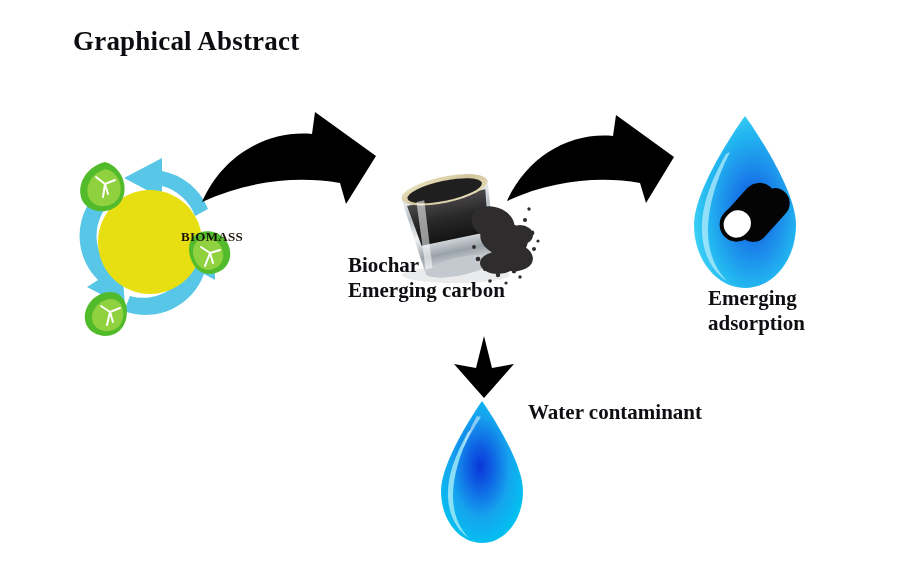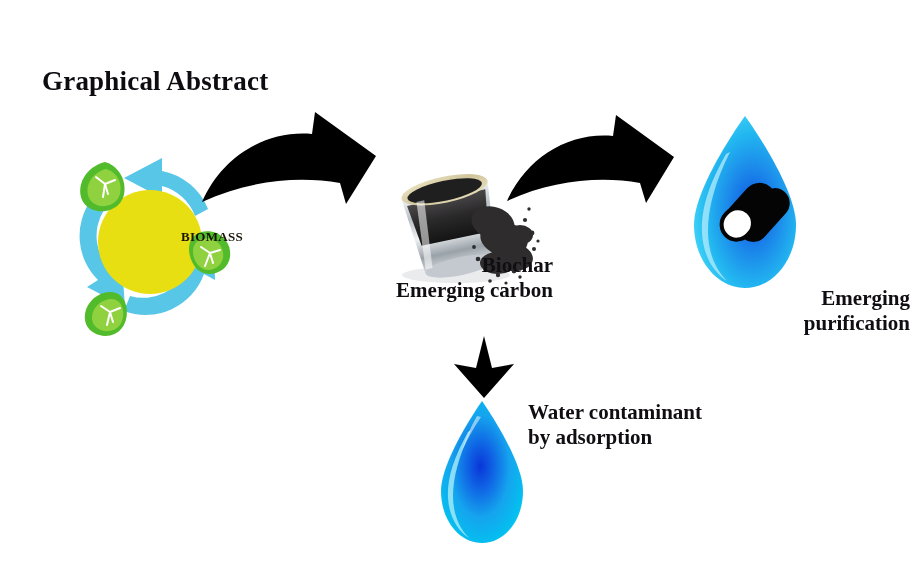--- a/index.html
+++ b/index.html
@@ -15,39 +15,38 @@
     position: relative;
     width: 923px;
     height: 566px;
     background: #ffffff;
     overflow: hidden;
   }
   .abs { position: absolute; }
 
   
   #page-title {
-    left: 42px;
+    left: 73px;
     top: 26px;
     font-size: 27px;
     font-weight: bold;
     color: #0e0c10;
     letter-spacing: 0.2px;
     white-space: nowrap;
-    margin-top: 40px;
   }
 
   
   .figure-label {
     font-size: 21px;
     font-weight: bold;
     color: #100e12;
     line-height: 1.18;
     white-space: nowrap;
   }
-  .label-center { text-align: right; }
+  .label-center { text-align: left; }
   .label-left   { text-align: left; }
 
   
   #biomass-cycle {
     left: 58px;
     top: 148px;
     width: 185px;
     height: 192px;
   }
   #biomass-cycle svg { display: block; width: 185px; height: 192px; }
@@ -72,21 +71,21 @@
 
   
   #biochar-beaker { left: 386px; top: 163px; width: 170px; height: 135px; }
   #biochar-beaker svg { display: block; width: 170px; height: 135px; }
 
   #biochar-label { left: 348px; top: 253px; width: 205px; }
 
   
   #contaminant-drop { left: 686px; top: 112px; width: 118px; height: 180px; }
   #contaminant-drop svg { display: block; width: 118px; height: 180px; }
-  #contaminant-label { left: 735px; top: 286px; width: 175px; }
+  #contaminant-label { left: 708px; top: 286px; width: 175px; }
 
   
   #water-drop { left: 437px; top: 398px; width: 90px; height: 148px; }
   #water-drop svg { display: block; width: 90px; height: 148px; }
   #water-label { left: 528px; top: 400px; width: 215px; }
 </style>
 </head>
 <body>
 
 <div id="canvas">
@@ -306,21 +305,21 @@
           <rect x="47" y="68" width="30" height="64" rx="15" ry="15" fill="#040404" stroke="#040404" stroke-width="3"></rect>
           <path d="M47 100 a15 15 0 0 0 15 15 h0 a15 15 0 0 0 15 -15 v-0 h-30 Z" fill="none"></path>
           <rect x="47" y="100" width="30" height="32" rx="15" ry="15" fill="#ffffff" stroke="#040404" stroke-width="4"></rect>
         </g>
       </g>
     </svg>
   </div>
 
   <div class="abs figure-label label-center" id="contaminant-label">
     <div>Emerging</div>
-    <div>purification</div>
+    <div>adsorption</div>
   </div>
 
   <div class="abs" id="arrow-biochar-to-water">
     <svg class="arrow-svg" viewBox="0 0 64 62" xmlns="http://www.w3.org/2000/svg" aria-hidden="true">
       <path d="M32 0
                L 24 32
                L 2 28
                L 32 62
                L 62 28
                L 40 32 Z" fill="#000000"></path>
@@ -348,16 +347,15 @@
                C 12 118 20 132 32 140
                C 21 129 16 114 16 98
                C 16 79 22 58 34 32 Z" fill="#9fe9f8" opacity="0.85"></path>
 
       <path d="M40 18 C 33 30 28 42 25 53 C 31 40 37 29 44 19 Z" fill="#ffffff" opacity="0.5"></path>
     </svg>
   </div>
 
   <div class="abs figure-label label-left" id="water-label">
     <div>Water contaminant</div>
-    <div>by adsorption</div>
   </div>
 
 </div>
 
 </body></html>

